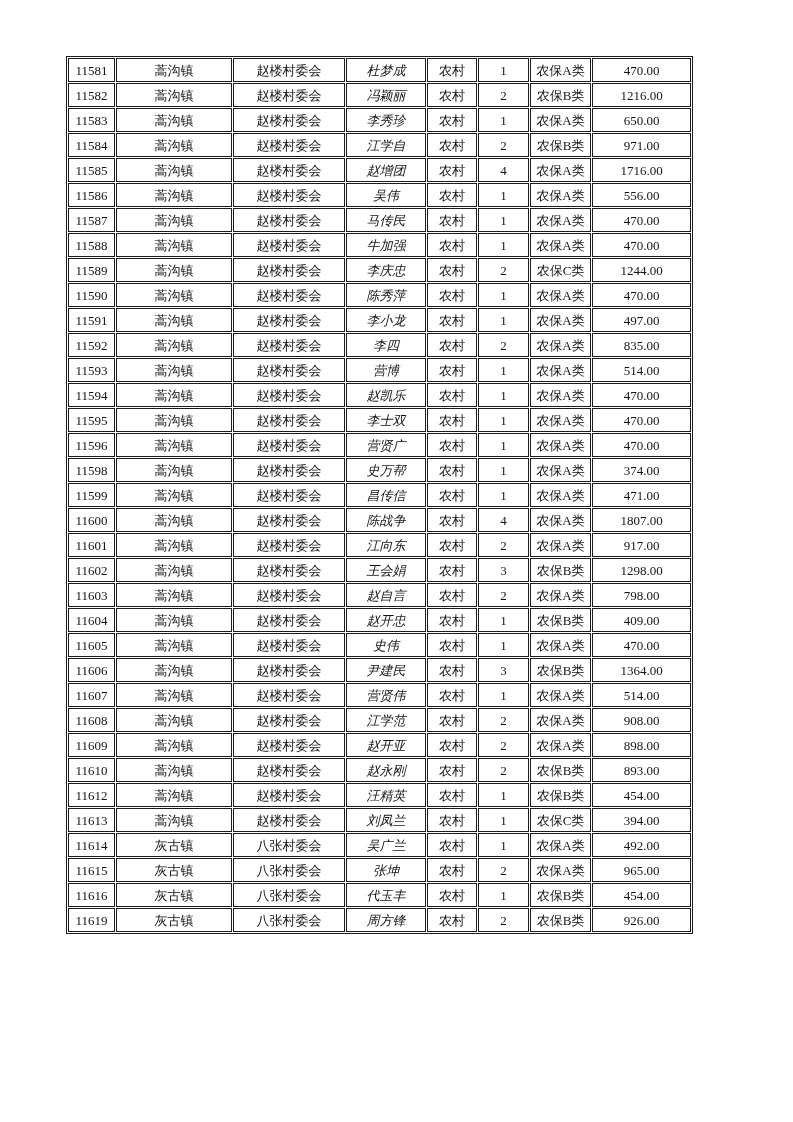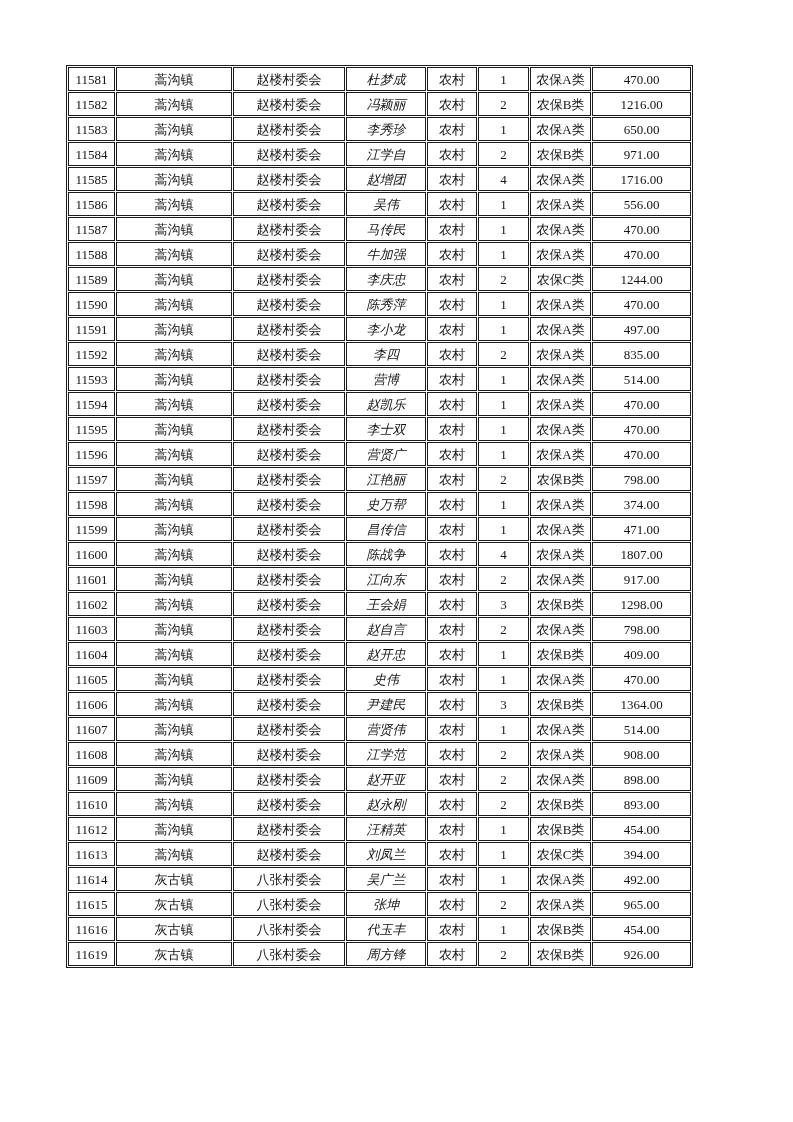--- a/index.html
+++ b/index.html
@@ -11,21 +11,21 @@
     position: relative;
     width: 793px;
     height: 1122px;
     background: var(--page-bg, #ffffff);
     overflow: hidden;
     font-family: "Liberation Serif", "DejaVu Serif", serif;
   }
   table.grid {
     position: absolute;
     left: 66px;
-    top: 65px;
+    top: 56px;
     border-collapse: separate;
     border-spacing: 1px;
     border: 1px solid var(--line, #1c1c1c);
     background: #ffffff;
   }
   table.grid td {
     box-sizing: border-box;
     border: 1px solid var(--line, #1c1c1c);
     height: 24px;
     padding: 0 2px;
@@ -206,30 +206,20 @@
           <td>11596</td>
           <td>蒿沟镇</td>
           <td>赵楼村委会</td>
           <td>营贤广</td>
           <td>农村</td>
           <td>1</td>
           <td>农保A类</td>
           <td>470.00</td>
         </tr>
         <tr>
-          <td>11597</td>
-          <td>蒿沟镇</td>
-          <td>赵楼村委会</td>
-          <td>江艳丽</td>
-          <td>农村</td>
-          <td>2</td>
-          <td>农保B类</td>
-          <td>798.00</td>
-        </tr>
-        <tr>
           <td>11598</td>
           <td>蒿沟镇</td>
           <td>赵楼村委会</td>
           <td>史万帮</td>
           <td>农村</td>
           <td>1</td>
           <td>农保A类</td>
           <td>374.00</td>
         </tr>
         <tr>

